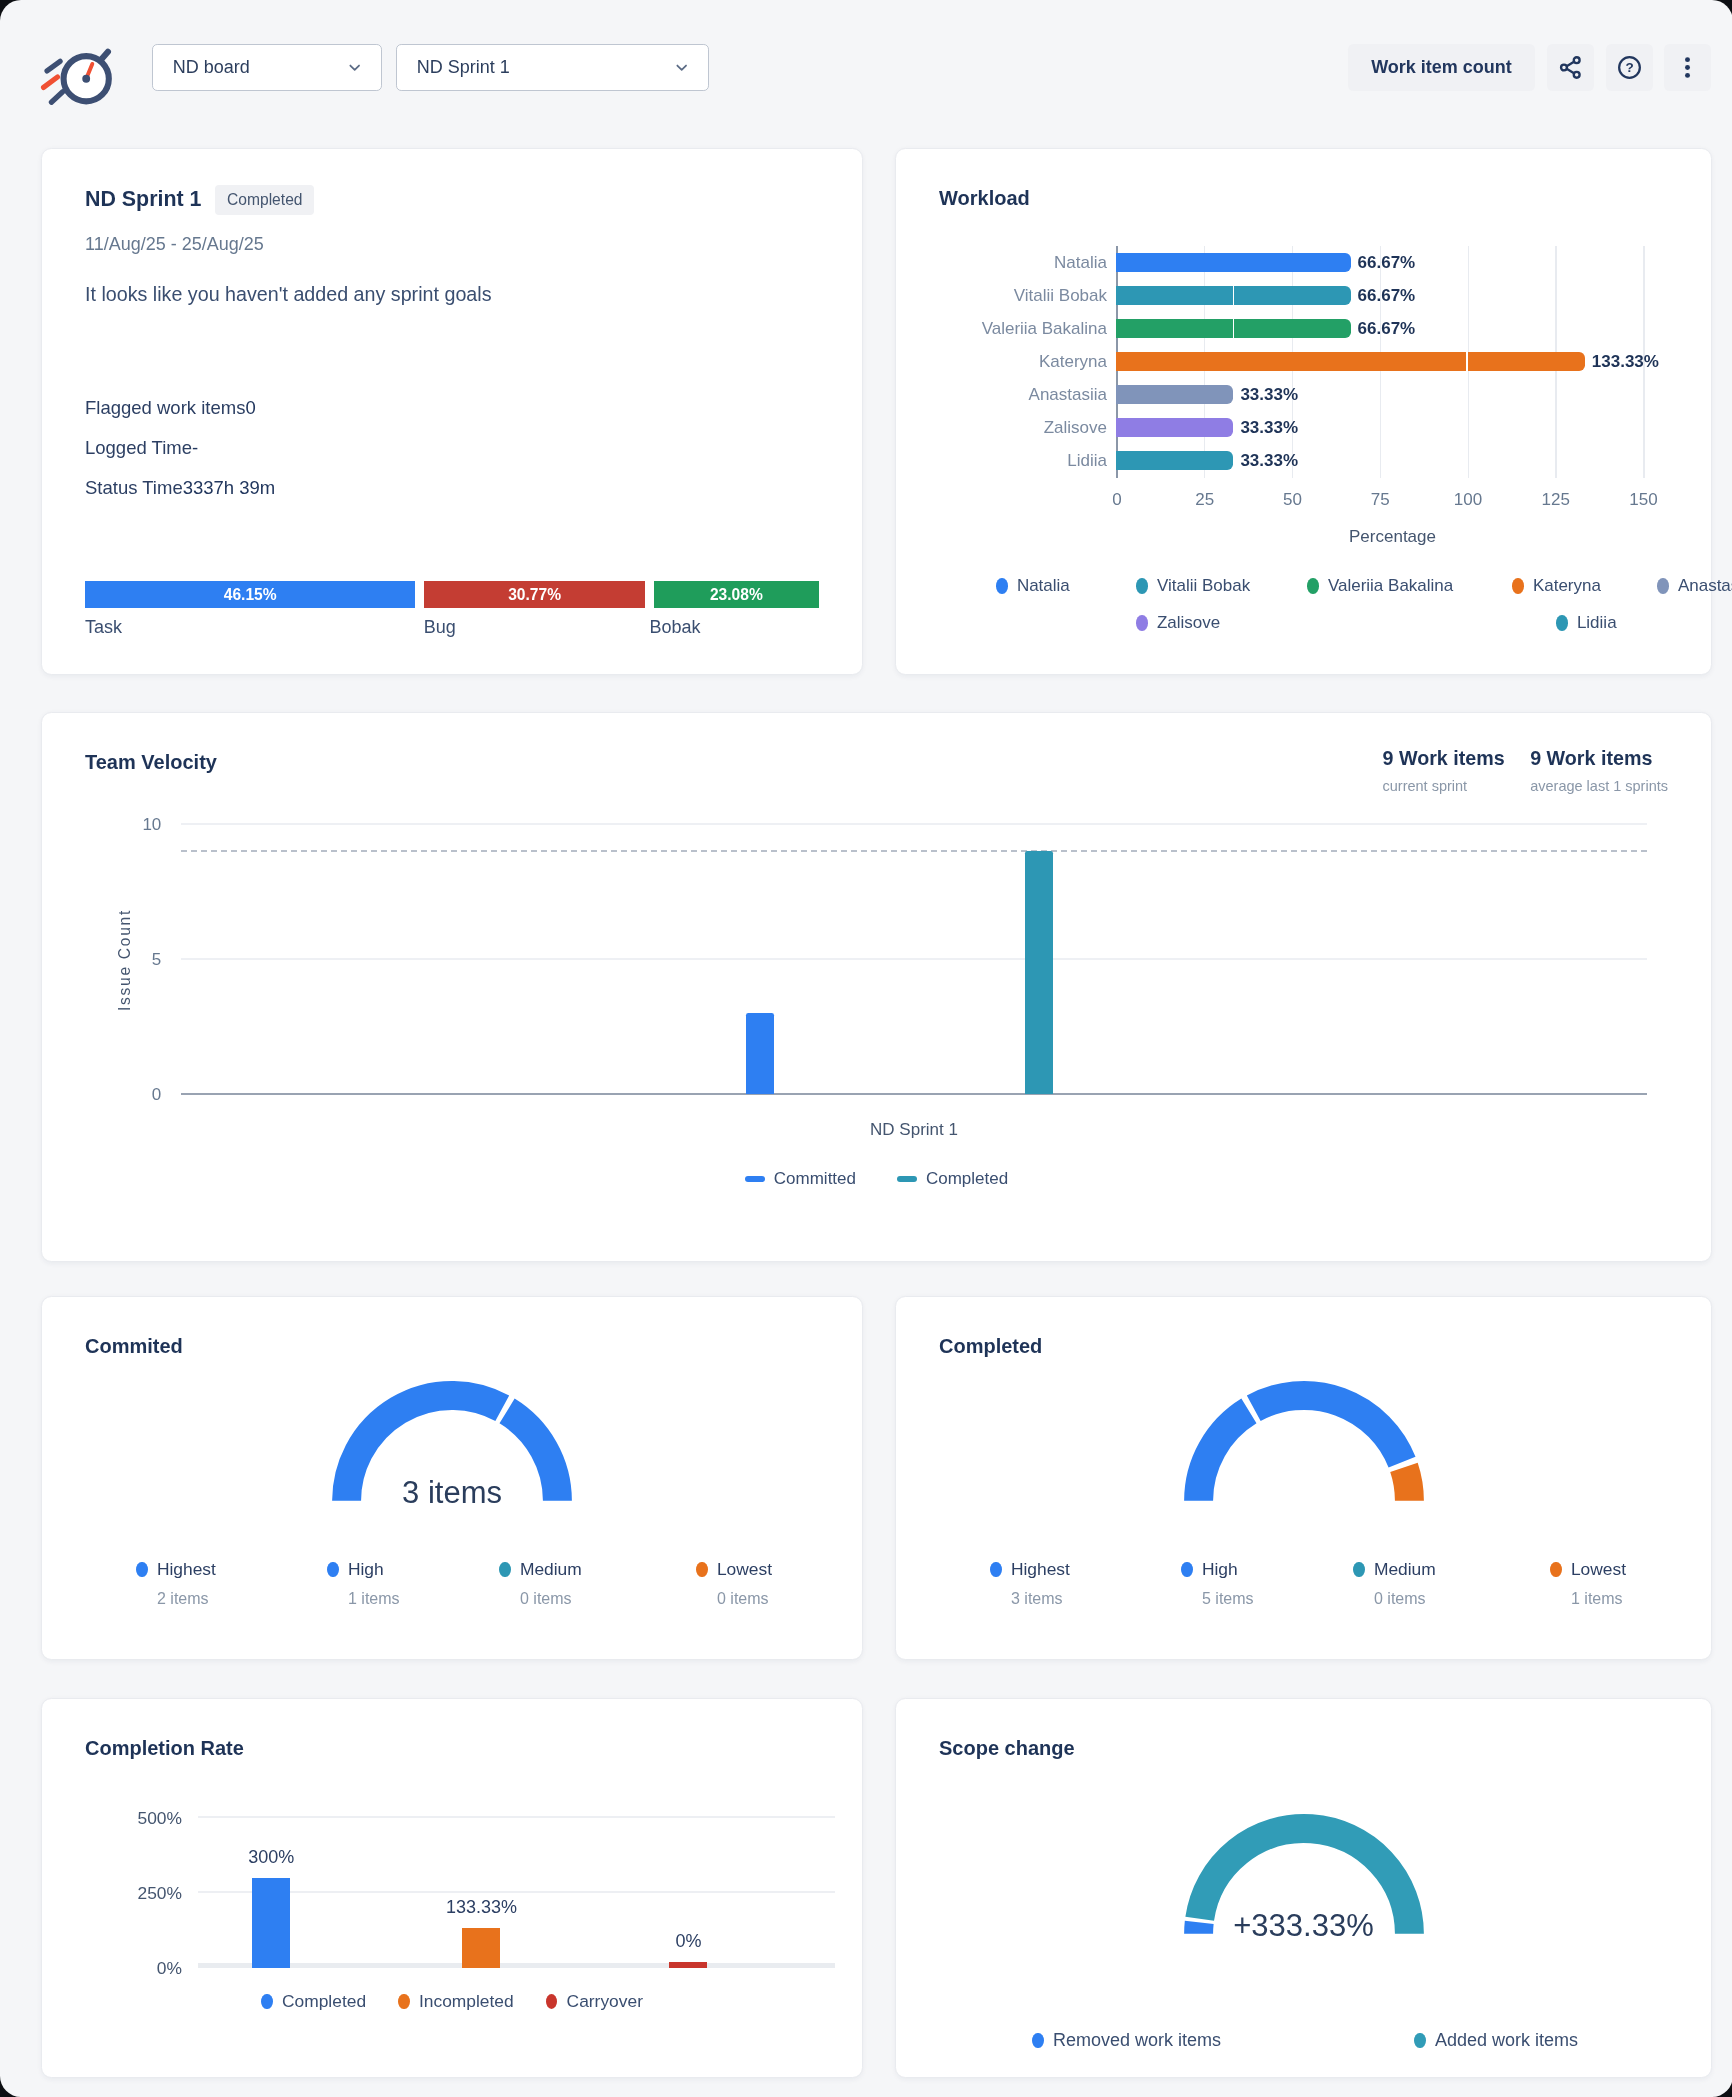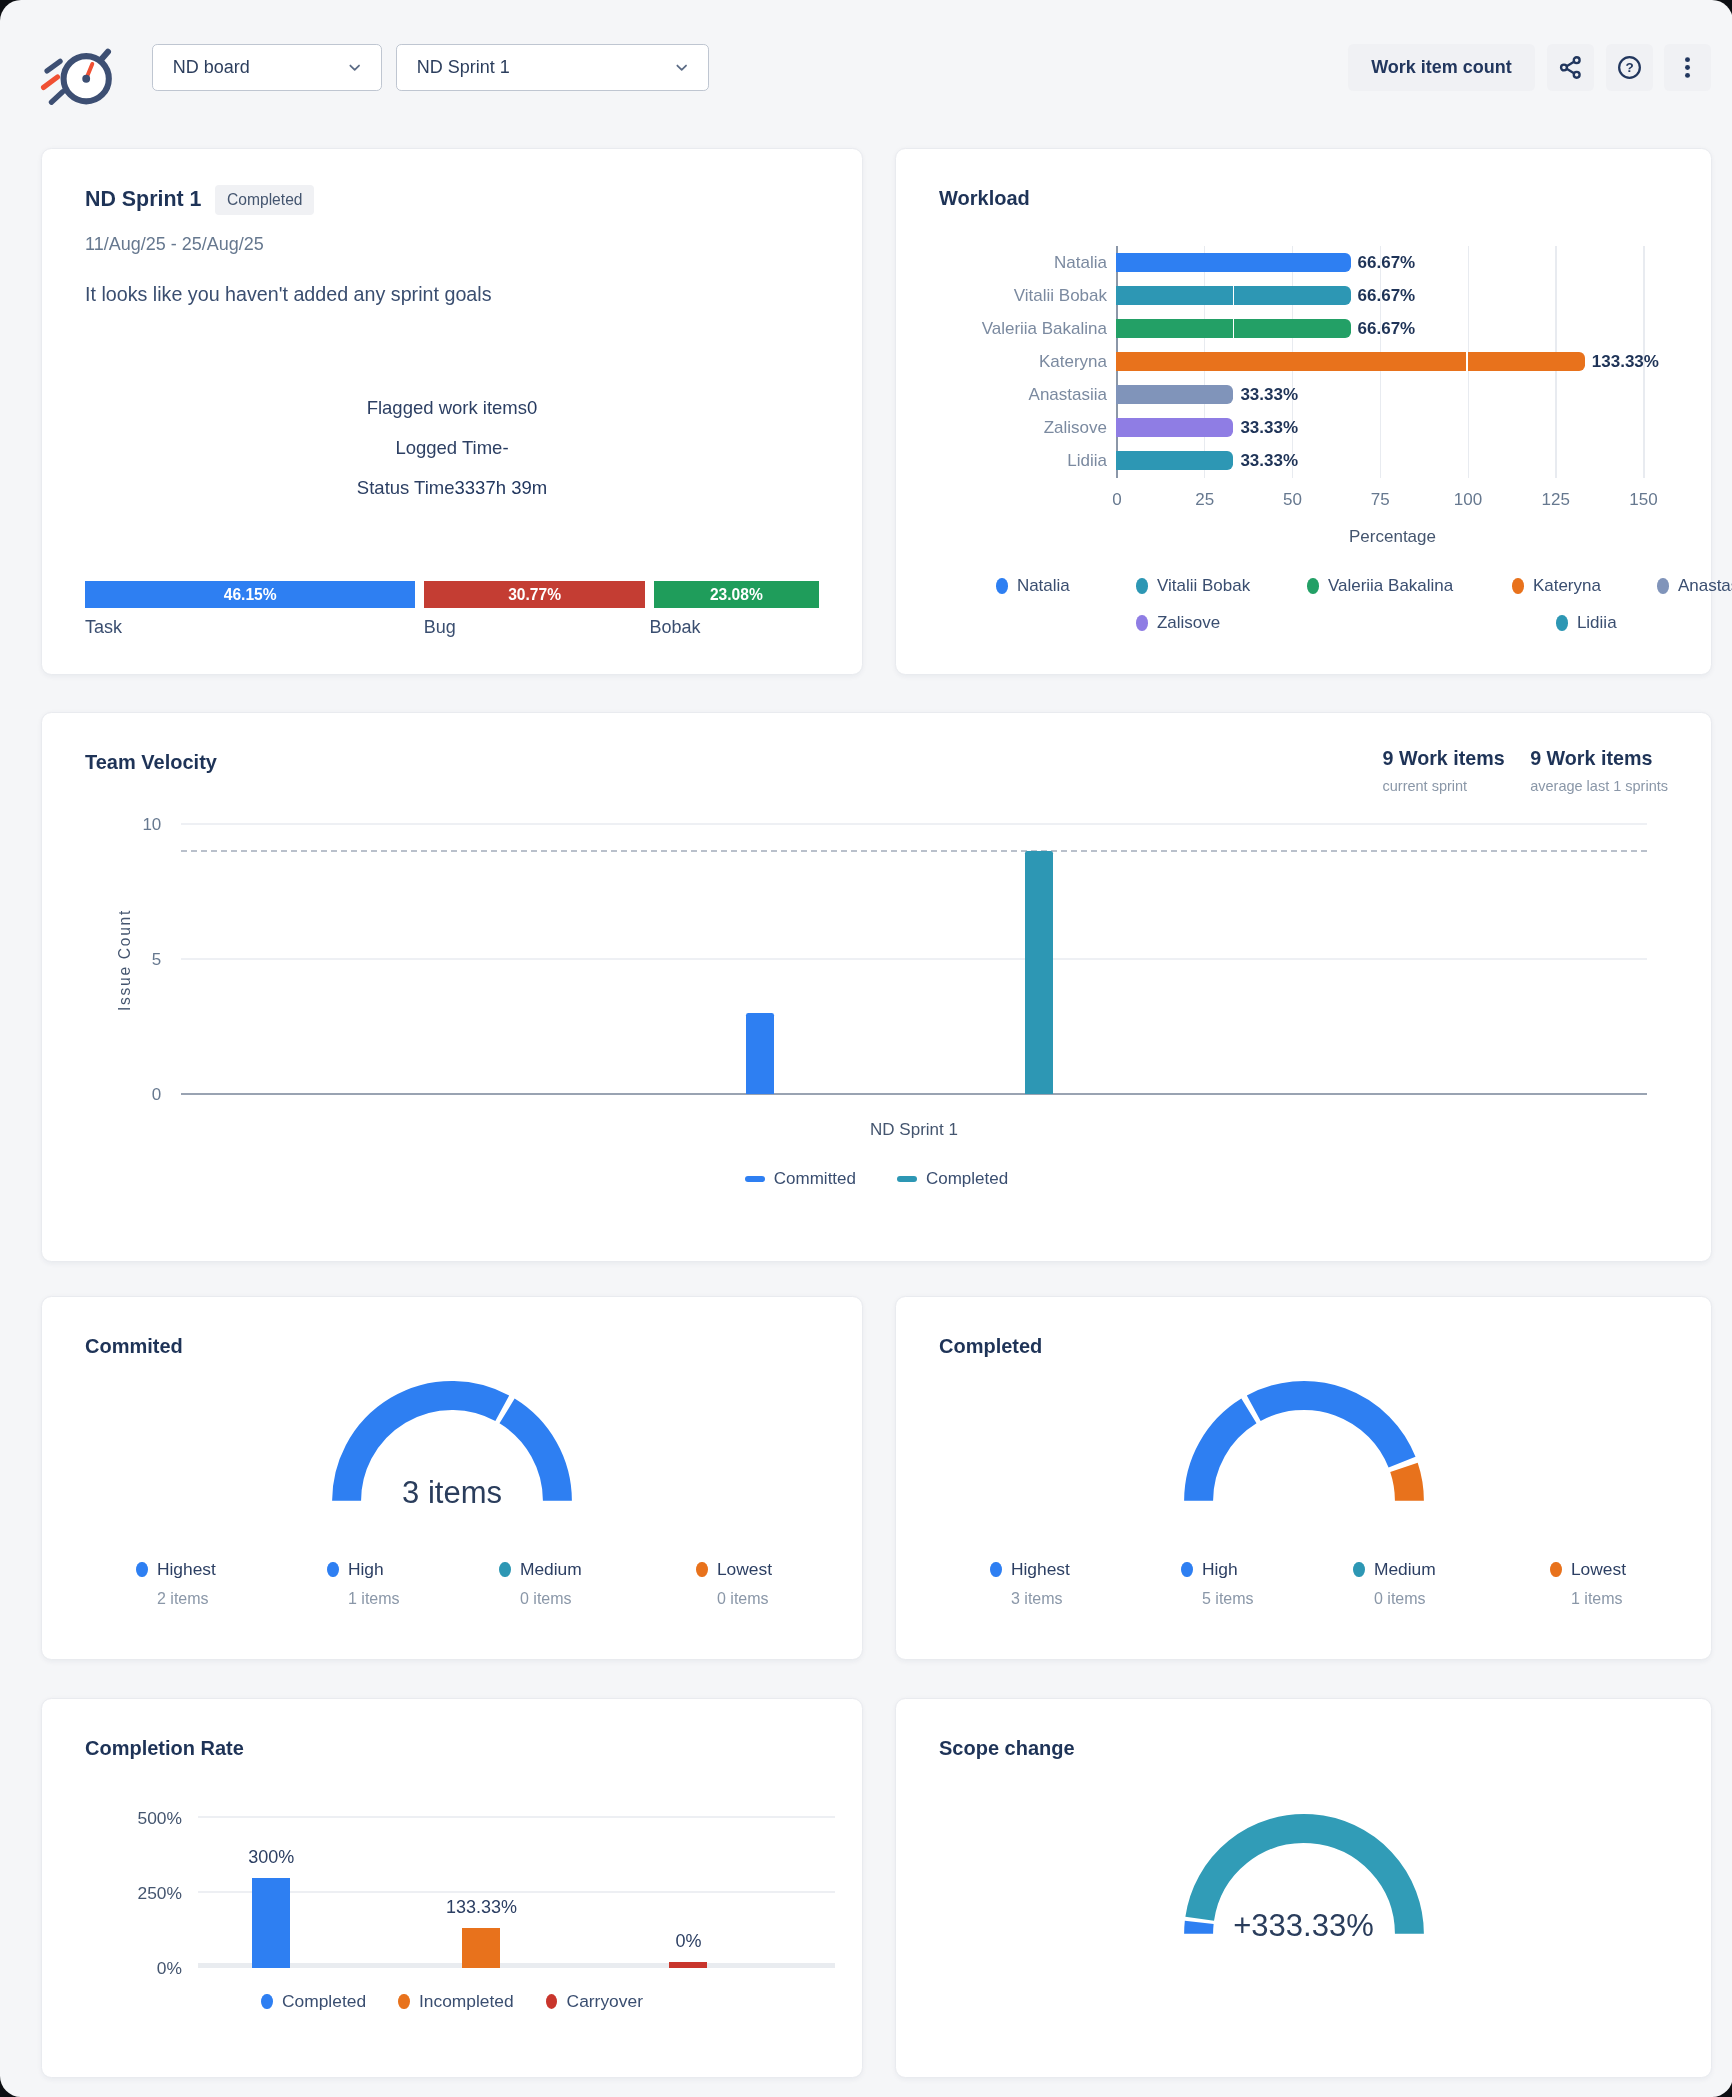--- a/index.html
+++ b/index.html
@@ -47,21 +47,21 @@
   .card-title{position:absolute;left:43px;top:38px;font-size:20px;font-weight:bold;color:#1e3357;text-align:center;}
 
   
   .sc-title-row{position:absolute;left:43px;top:36px;display:flex;align-items:center;}
   .sc-title{font-size:21.4px;font-weight:bold;color:#1e3357;}
   .badge{margin-left:14px;background:#f0f1f4;border-radius:4px;padding:5.8px 11.6px;
          font-size:15.6px;color:#44556f;}
   .sc-date{position:absolute;left:43px;top:85px;font-size:18px;color:#66788f;}
   .sc-goals{position:absolute;left:43px;top:134px;font-size:19.7px;color:#3a4e70;}
   .sc-stats{position:absolute;left:43px;right:43px;top:248px;}
-  .sc-stat-row{display:flex;justify-content:center;margin-bottom:18px;font-size:18.5px;}
+  .sc-stat-row{display:flex;justify-content:flex-start;margin-bottom:18px;font-size:18.5px;}
   .sc-stat-label{color:#2c3f63;}
   .sc-stat-value{color:#22375e;text-align:right;}
   .tb-wrap{position:absolute;left:43px;right:43px;top:432px;}
   .tb-bar{display:flex;gap:9px;height:27px;}
   .tb-seg{display:flex;align-items:center;justify-content:center;}
   .tb-val{color:#fff;font-weight:bold;font-size:15.6px;white-space:nowrap;}
   .tb-labels{position:relative;height:23px;margin-top:9.3px;}
   .tb-label{position:absolute;top:0;font-size:18px;color:#3a4e70;}
 
   
@@ -506,16 +506,26 @@
 
   <section class="card" id="card-scope">
     <div class="card-title">Scope change</div>
     <div class="gauge-wrap gw-scope">
       <svg width="278" height="152" viewBox="0 0 480 262" id="gauge-scope">
           <path d="M 58.0 236.0 A 182 182 0 0 1 59.1 216.3" stroke="#2e7ff2" stroke-width="50" fill="none"></path>
           <path d="M 59.9 210.0 A 182 182 0 0 1 422.0 236.0" stroke="#319cb7" stroke-width="50" fill="none"></path>
         </svg>
       <div class="gauge-label">+333.33%</div>
     </div>
+    <div class="sc2-legend" id="legend-scope">
+        <div class="lg-item" style="left: 136px;">
+          <span class="lg-dot" style="background: rgb(46, 127, 242);"></span>
+          <span class="lg-label">Removed work items</span>
+        </div>
+        <div class="lg-item" style="left: 518px;">
+          <span class="lg-dot" style="background: rgb(49, 156, 183);"></span>
+          <span class="lg-label">Added work items</span>
+        </div>
+      </div>
   </section>
 
 </div>
 
 
 </body></html>

